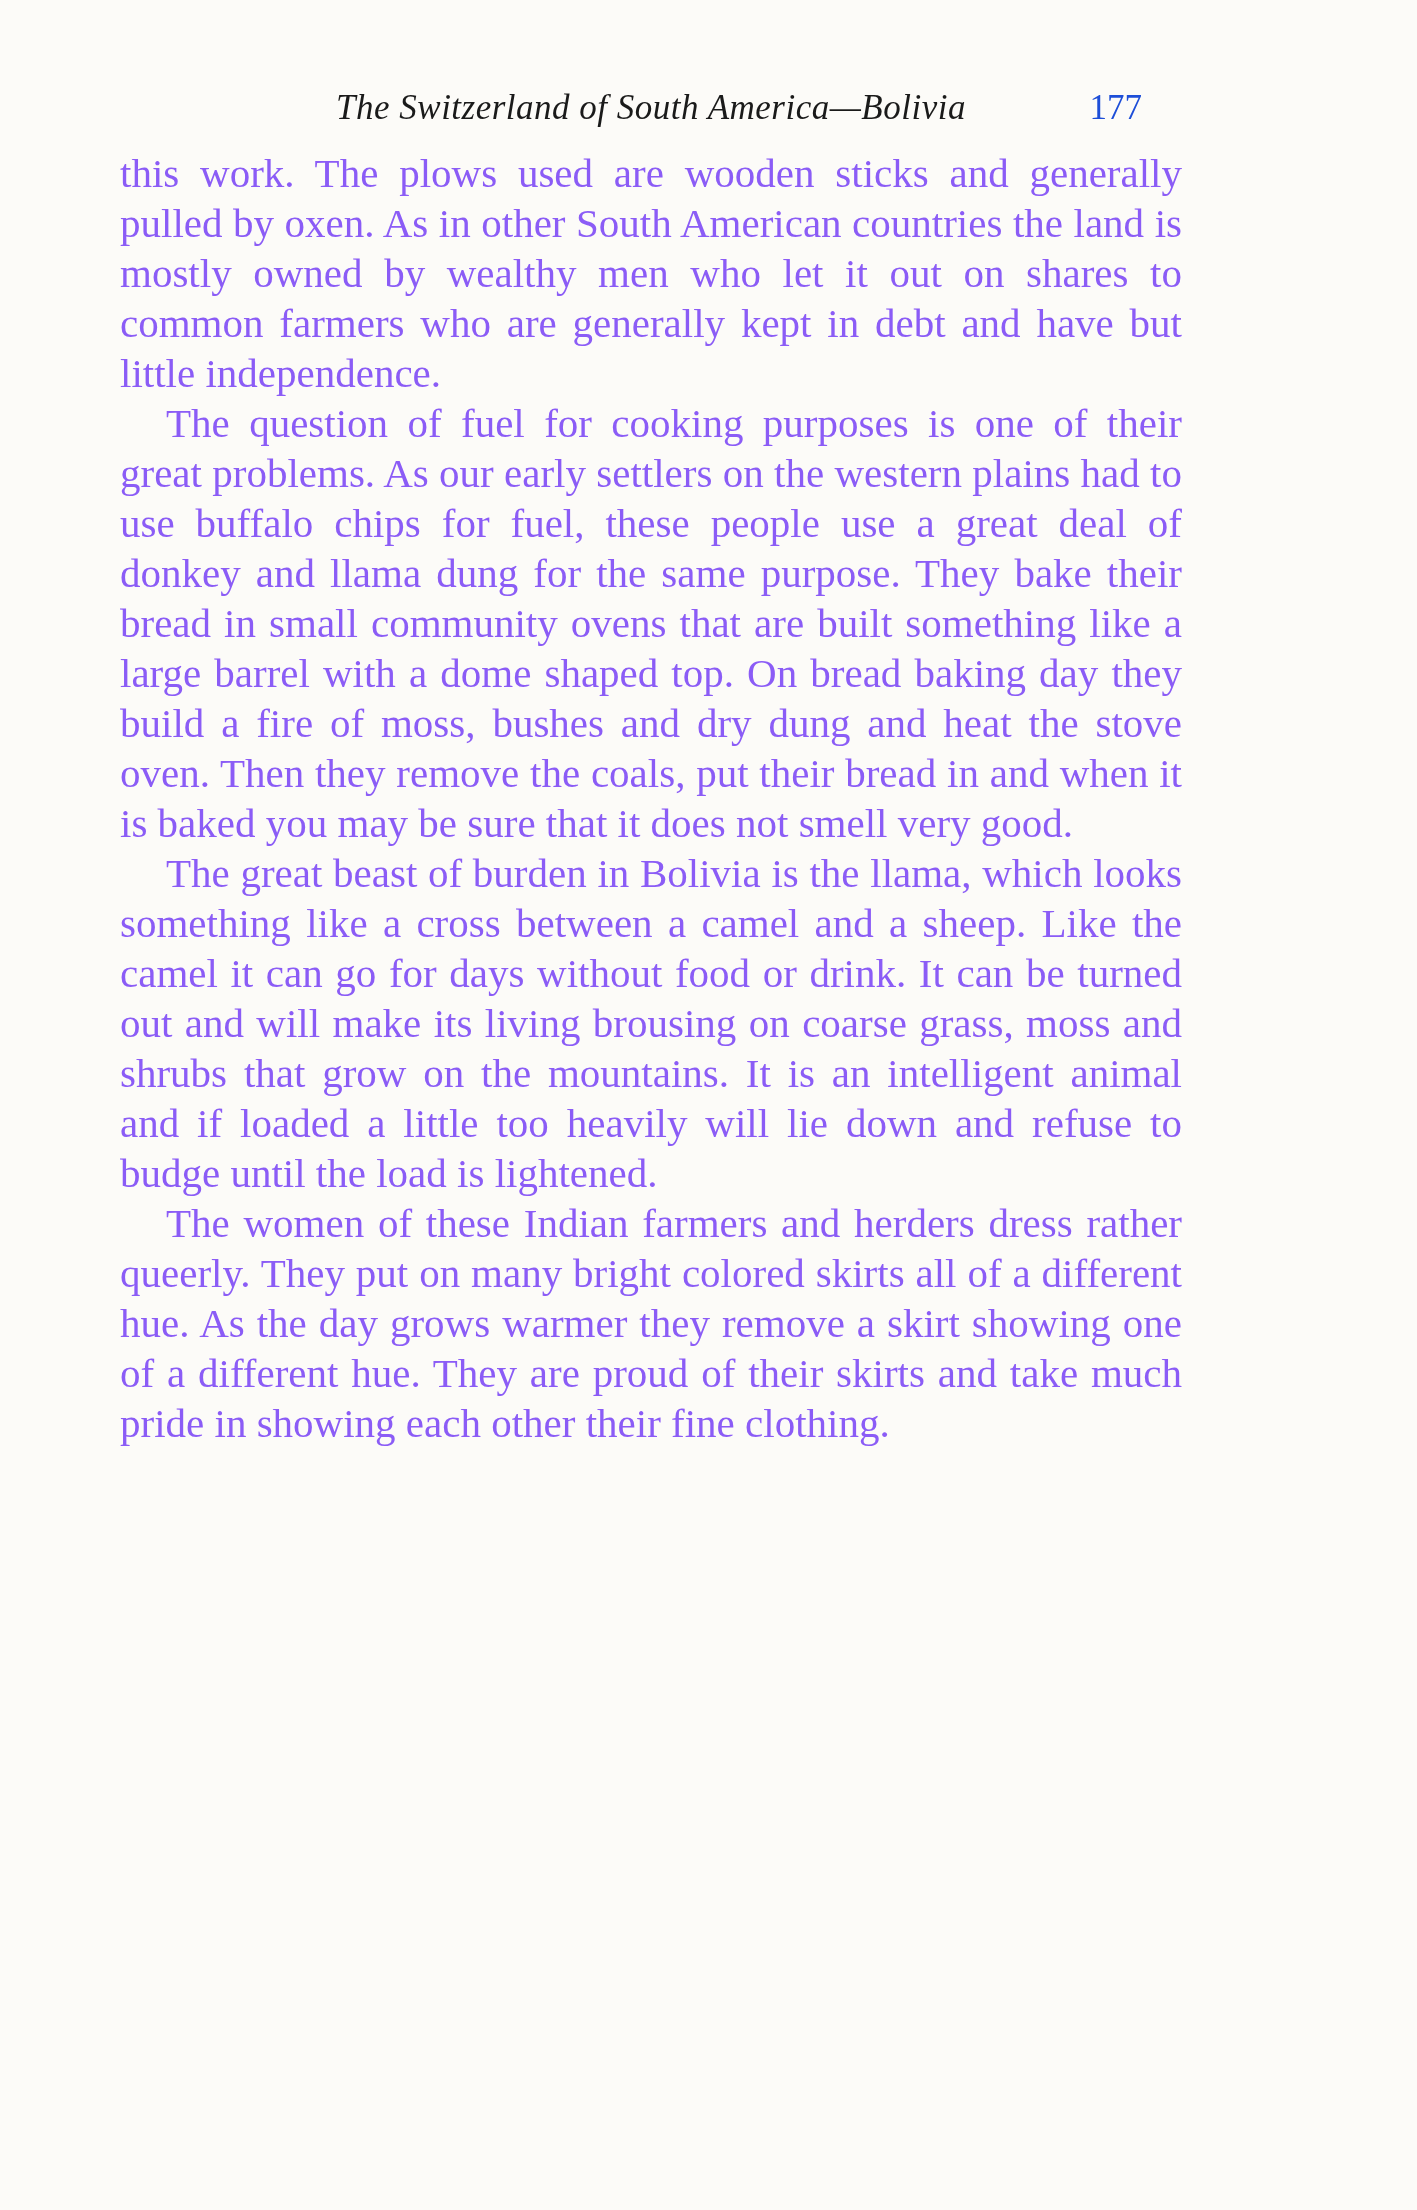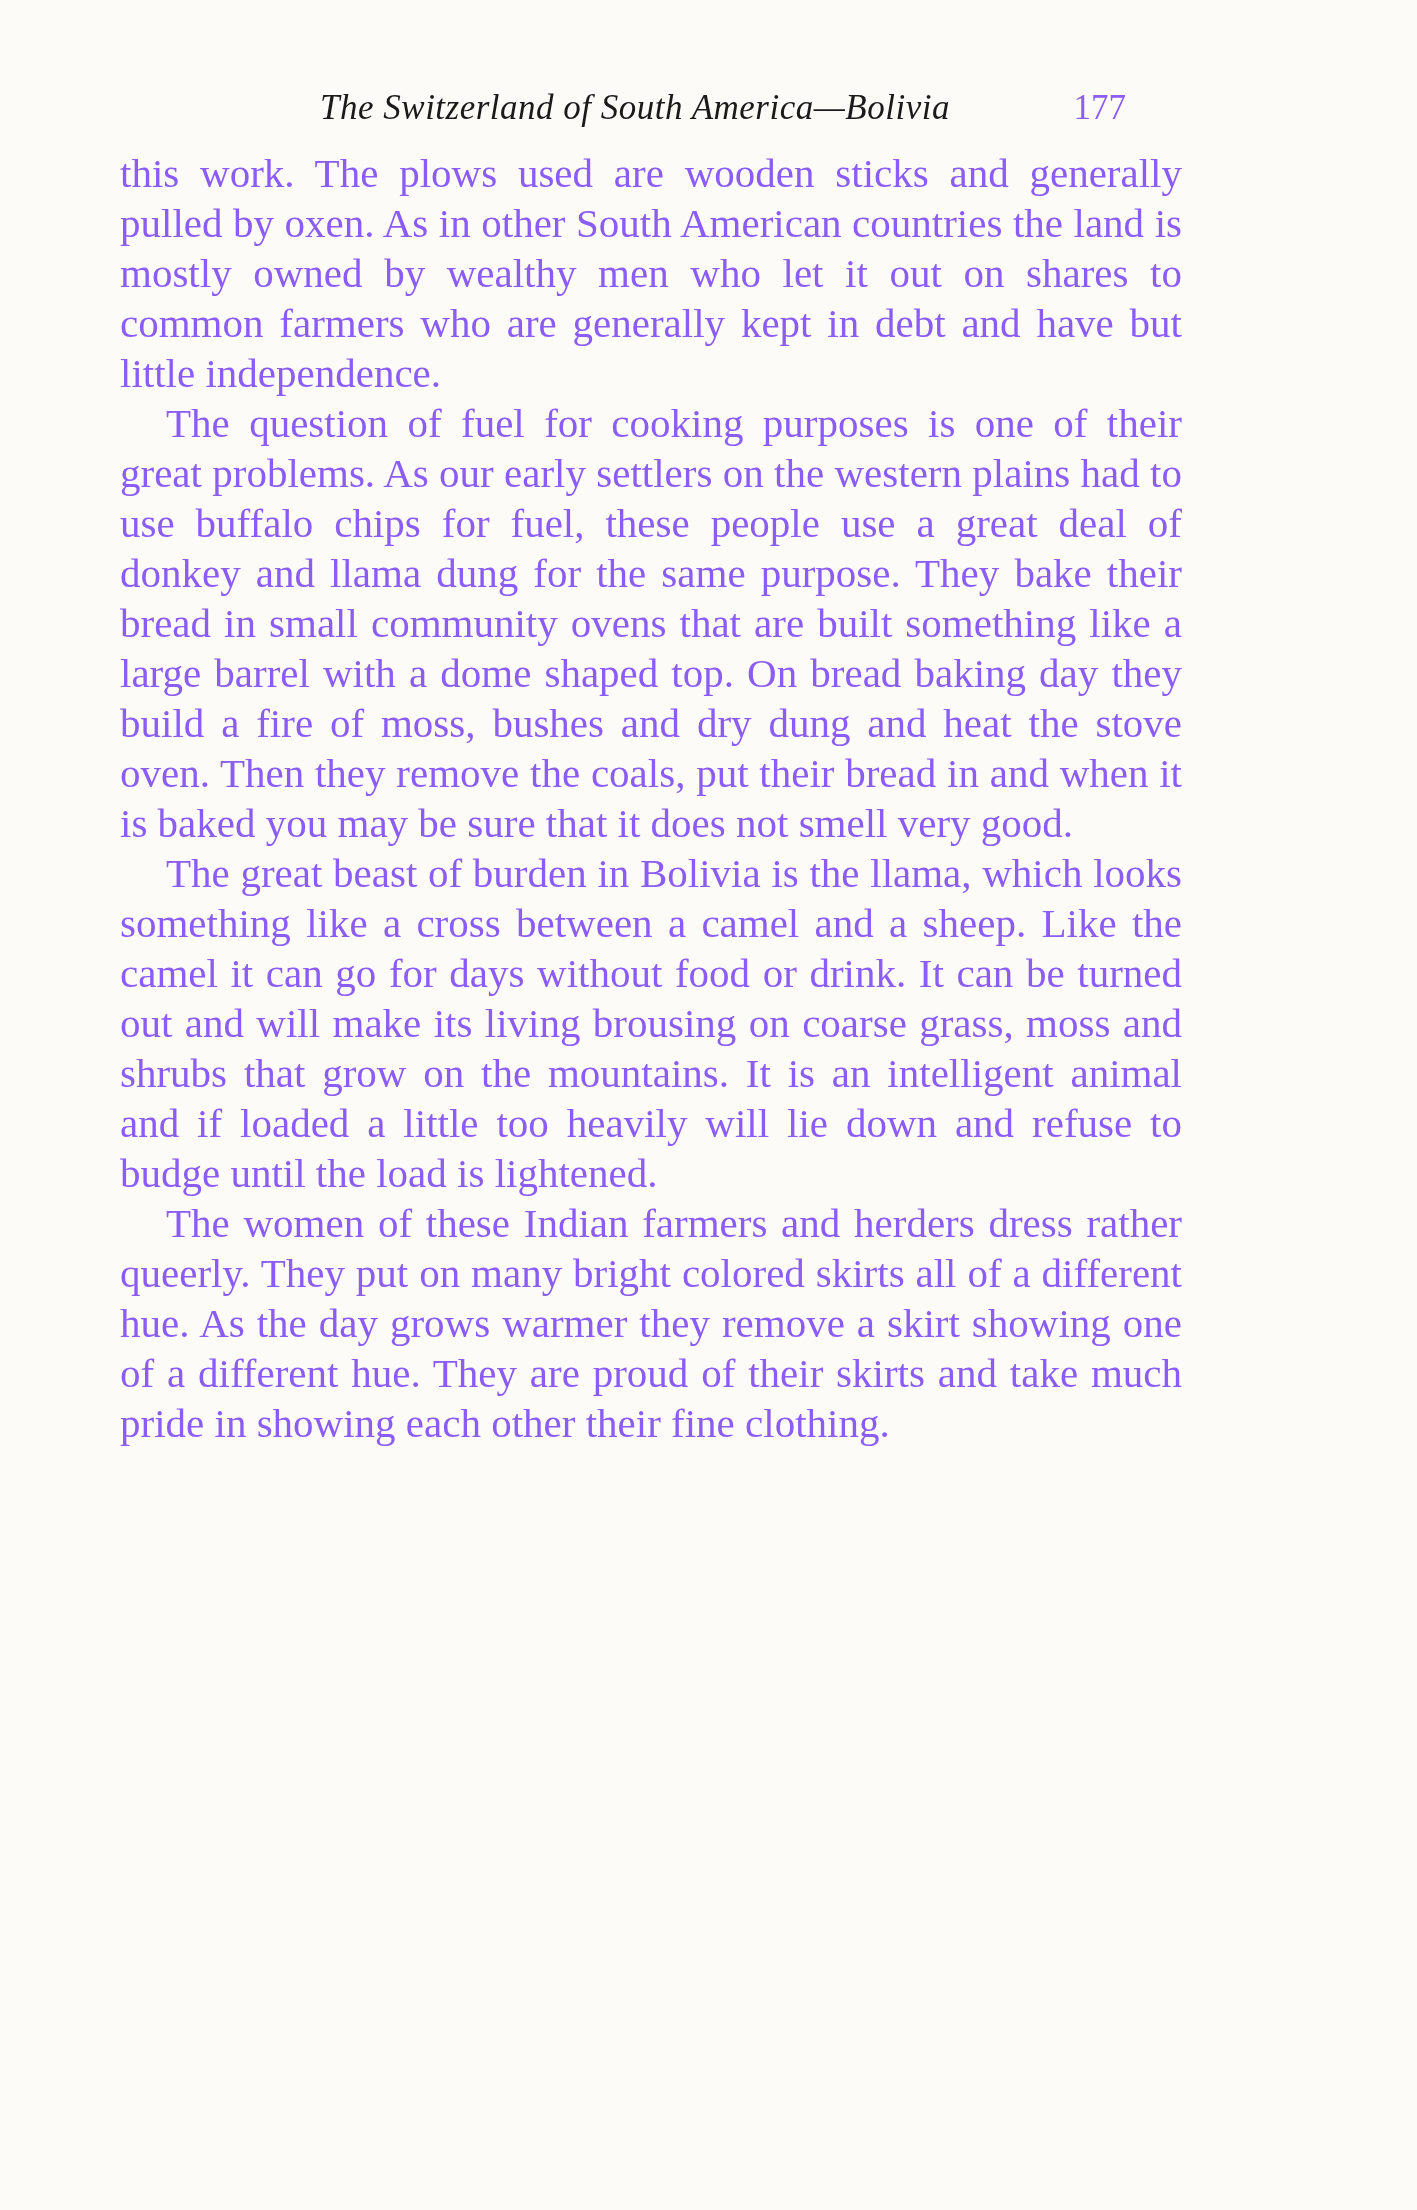--- a/index.html
+++ b/index.html
@@ -17,40 +17,40 @@
     width: 1417px;
     height: 2210px;
     background: #fcfbf8;
     color: #161616;
     overflow: hidden;
     box-sizing: border-box;
   }
   .running-header {
     position: absolute;
     top: 88px;
-    left: 104px;
+    left: 120px;
     width: 1062px;
     height: 50px;
   }
   .running-title {
     display: block;
     text-align: center;
     font-style: italic;
     font-size: 35px;
     letter-spacing: 0.5px;
     color: #1a1a1a;
     white-space: nowrap;
   }
   .folio {
     position: absolute;
     right: 40px;
     top: 0;
     font-style: normal;
     font-size: 35px;
-    color: #8b5cf6;
+    color: #1d4ed8;
   }
   .text-block {
     position: absolute;
     top: 148px;
     left: 120px;
     width: 1062px;
     font-size: 41px;
     line-height: 50px;
     text-align: justify;
     color: #8b5cf6;

